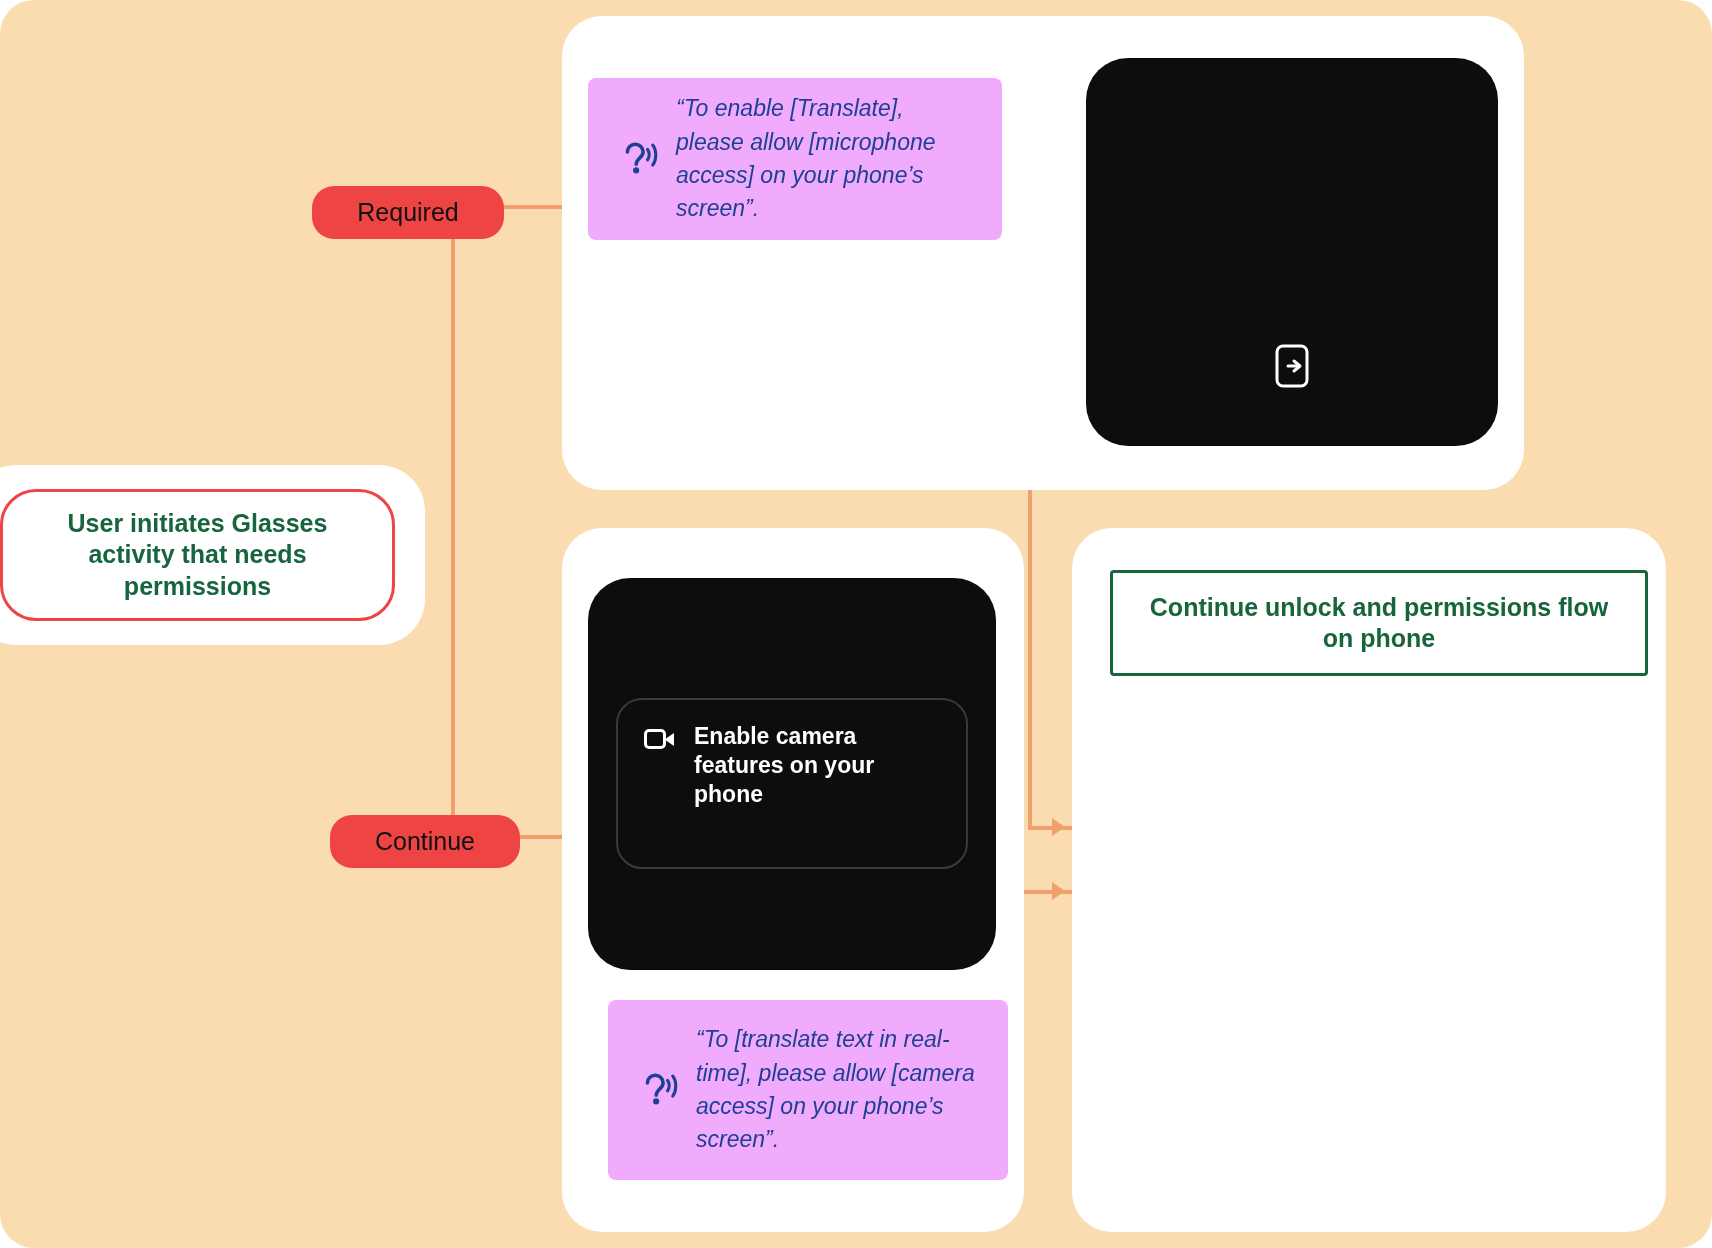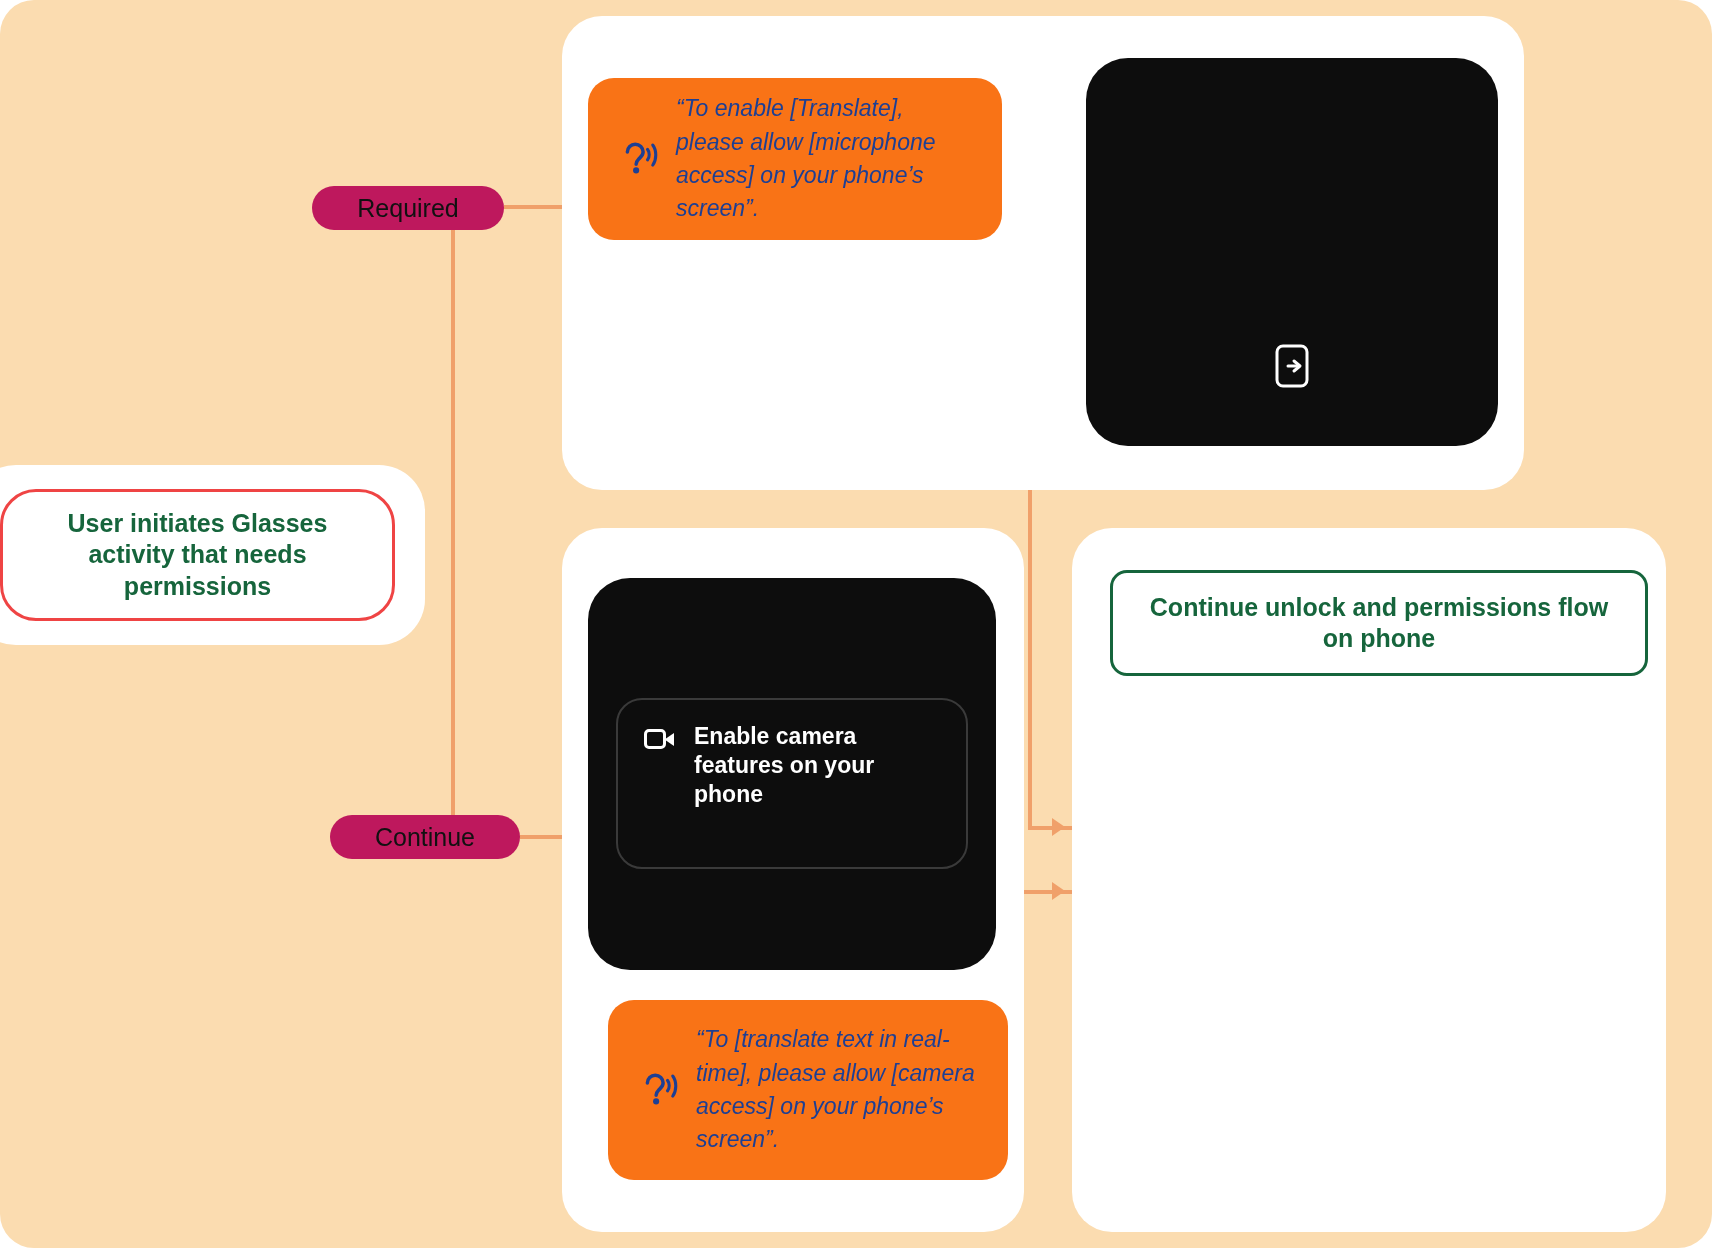--- a/index.html
+++ b/index.html
@@ -59,23 +59,23 @@
     font-weight: bold;
     font-size: 25px;
     line-height: 1.26;
     padding: 0 26px;
     box-sizing: border-box;
   }
 
   
   .pill {
     position: absolute;
-    background: #be185d;
+    background: #ef4444;
     border-radius: 22px;
-    height: 44px;
+    height: 53px;
     display: flex;
     align-items: center;
     justify-content: center;
     font-size: 25px;
     color: #111111;
     padding: 0 26px;
     box-sizing: border-box;
   }
   #pill-required { left: 312px; top: 186px; width: 192px; }
   #pill-optional { left: 330px; top: 815px; width: 190px; }
@@ -86,22 +86,22 @@
     background: #ffffff;
     border-radius: 40px;
   }
   #panel-top      { left: 562px;  top: 16px;  width: 962px; height: 474px; }
   #panel-bottom-l { left: 562px;  top: 528px; width: 462px; height: 704px; }
   #panel-bottom-r { left: 1072px; top: 528px; width: 594px; height: 704px; }
 
   
   .bubble {
     position: absolute;
-    background: #f97316;
-    border-radius: 26px;
+    background: #f0abfc;
+    border-radius: 8px;
     display: flex;
     align-items: center;
     gap: 18px;
     padding: 22px 28px;
     box-sizing: border-box;
   }
   .bubble .bubble-text {
     font-style: italic;
     color: #1d3f94;
     font-size: 23px;
@@ -160,21 +160,21 @@
   }
 
   
   #continue-node {
     position: absolute;
     left: 1110px;
     top: 570px;
     width: 538px;
     height: 106px;
     border: 3px solid #16653c;
-    border-radius: 17px;
+    border-radius: 4px;
     box-sizing: border-box;
     display: flex;
     align-items: center;
     justify-content: center;
     text-align: center;
     color: #16653c;
     font-weight: bold;
     font-size: 25px;
     line-height: 1.25;
     padding: 0 20px;

